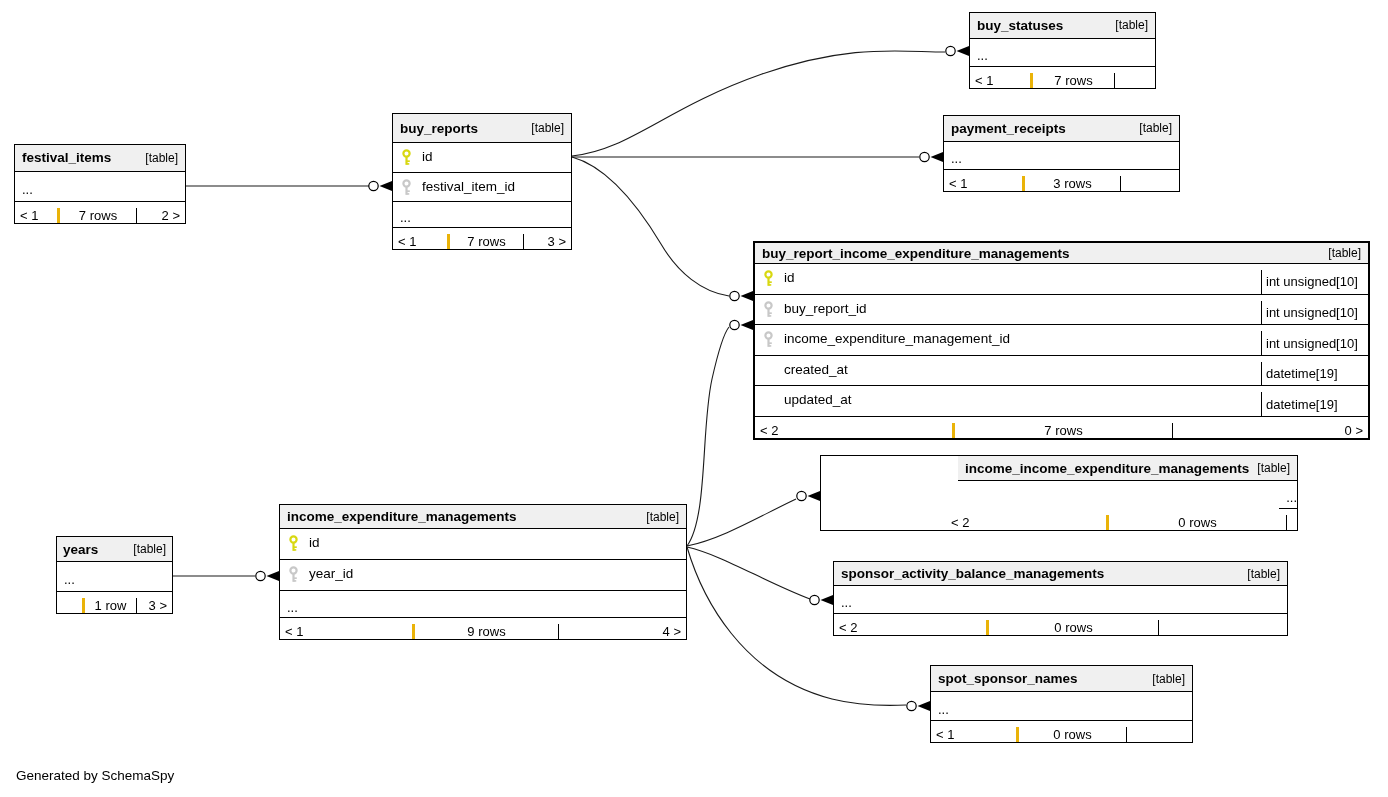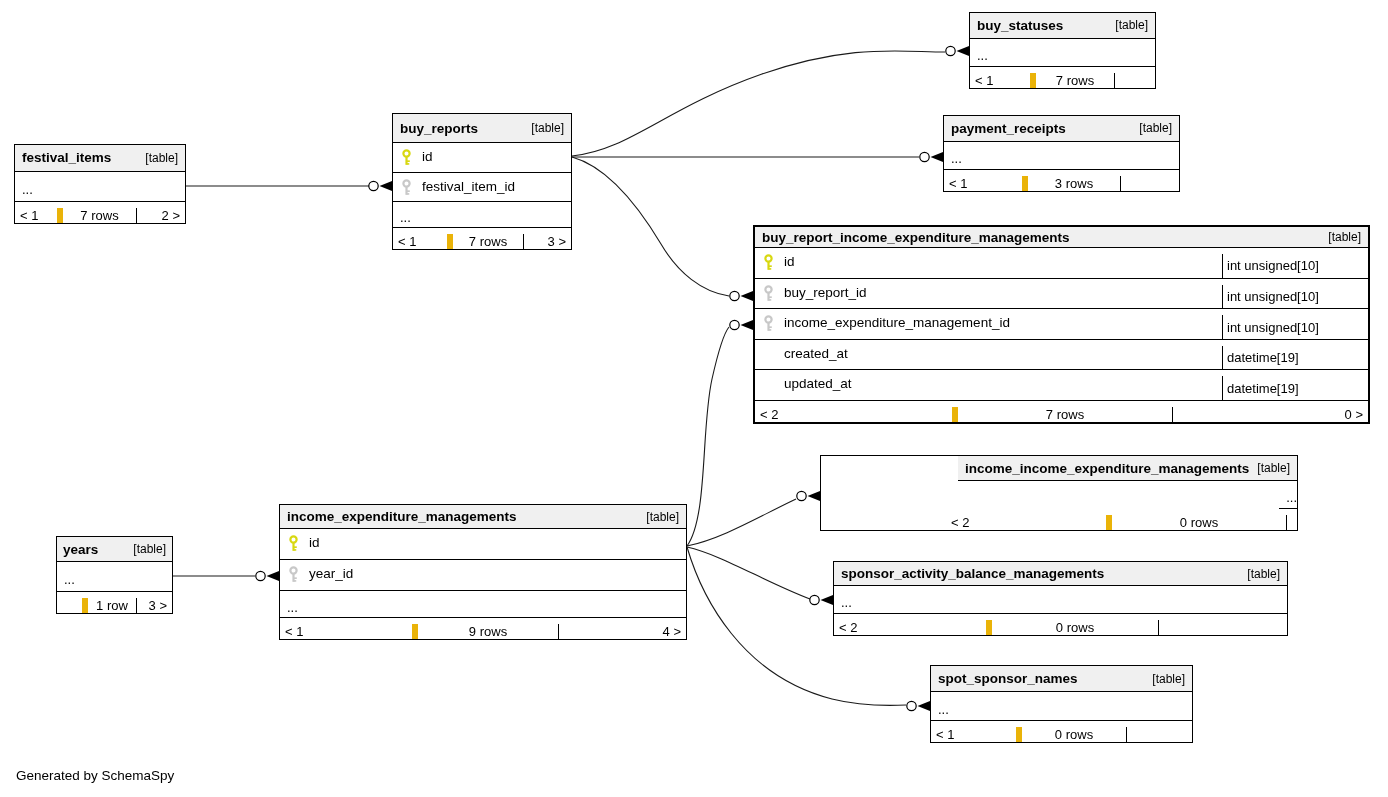--- a/index.html
+++ b/index.html
@@ -5,44 +5,44 @@
   html,body{margin:0;padding:0;}
   body{
     width:1388px;height:797px;position:relative;overflow:hidden;
     background:#ffffff;font-family:"Liberation Sans",sans-serif;color:#000;
   }
   #wires{position:absolute;left:0;top:0;z-index:0;}
   .tbox{
     position:absolute;background:#fff;border:1px solid #000;box-sizing:border-box;
     z-index:2;display:flex;flex-direction:column;gap:6px;
   }
-  .tbox.main{border-width:2px;}
+  .tbox.main{border-width:2px;margin-top:16px;}
   .thead{
     background:#f0f0f0;border-bottom:1px solid #000;display:flex;
     justify-content:space-between;align-items:center;padding:0 7px;
     font-weight:bold;font-size:13.5px;box-sizing:border-box;white-space:nowrap;
   }
   .thead .tag{font-weight:normal;font-size:12px;margin-left:8px;}
   .trow{
     display:flex;align-items:flex-start;border-bottom:1px solid #000;
     padding-left:8px;font-size:13.5px;box-sizing:border-box;white-space:nowrap;
   }
   .keyslot{width:12px;margin-right:9px;flex:none;display:flex;align-items:center;}
   .rowname{flex:1;overflow:hidden;}
   .typecell{
     border-left:1px solid #000;align-self:stretch;display:flex;align-items:center;
-    padding:0 4px;font-size:13px;flex:none;width:146px;box-sizing:border-box;
+    padding:0 4px;font-size:13px;flex:none;width:107px;box-sizing:border-box;
   }
   .ellrow{
     border-bottom:1px solid #000;padding-left:7px;font-size:13px;
     display:flex;align-items:center;box-sizing:border-box;
   }
   .tfoot{display:flex;font-size:13px;box-sizing:border-box;}
   .fc{display:flex;align-items:center;padding:0 5px;box-sizing:border-box;white-space:nowrap;}
-  .fc.c2{border-left:6px solid #eab308;justify-content:center;}
+  .fc.c2{border-left:3px solid #eab308;justify-content:center;}
   .fc.c3{border-left:1px solid #000;justify-content:flex-end;flex:1;}
   .credit{position:absolute;left:16px;top:768px;font-size:13.5px;z-index:2;}
 </style>
 </head>
 <body>
 
 <svg id="wires" width="1388" height="797">
   <g stroke="#1a1a1a" stroke-width="1.1" fill="none">
     <path d="M186 186 H369"></path>
     <path d="M572 156 C630 150 665 108 762 74 C852 43 902 52 945 52"></path>

